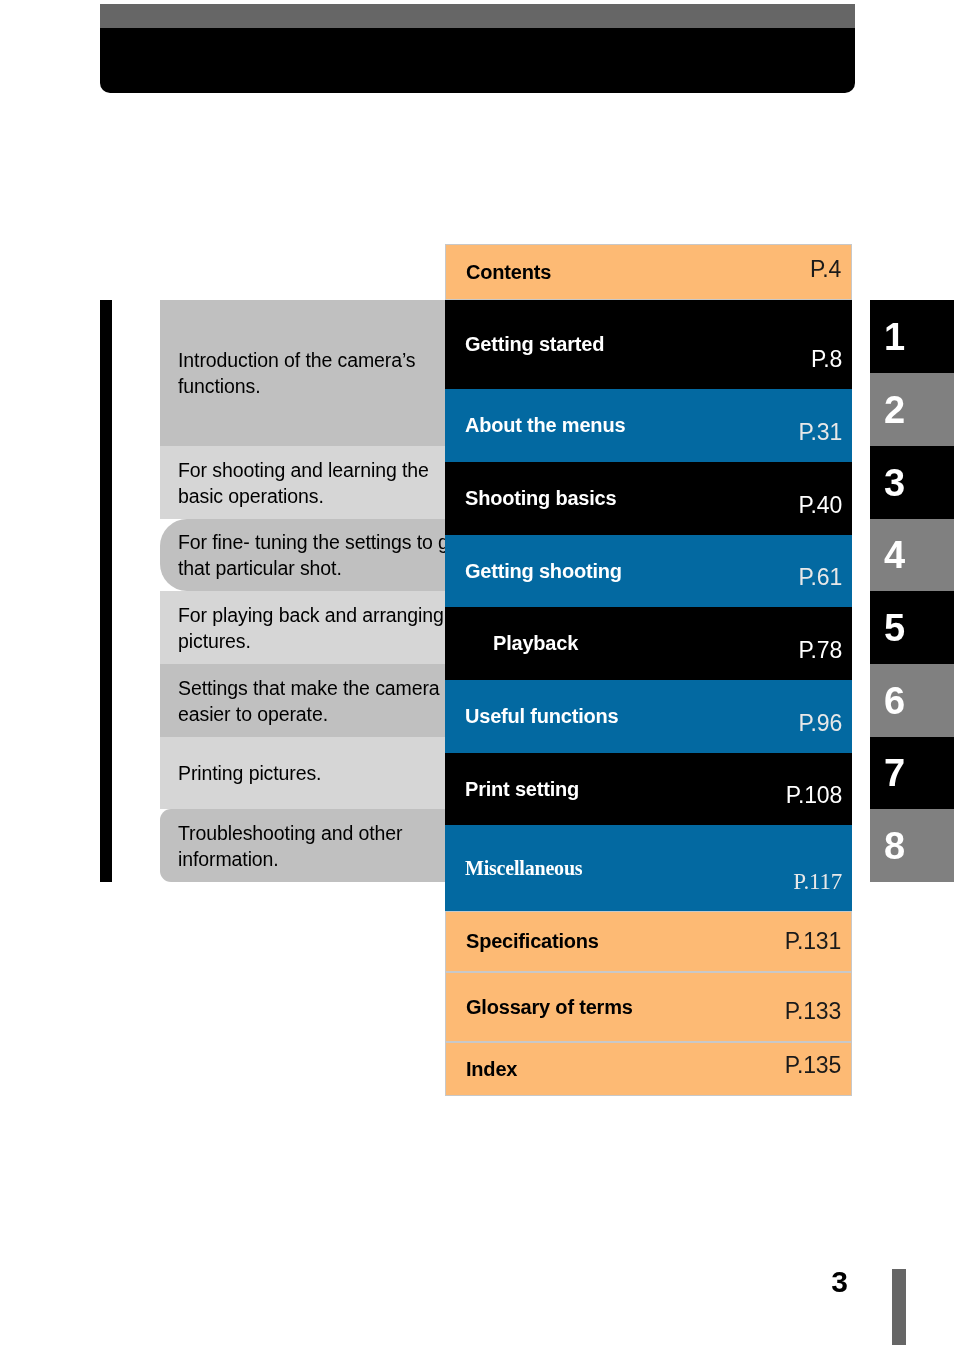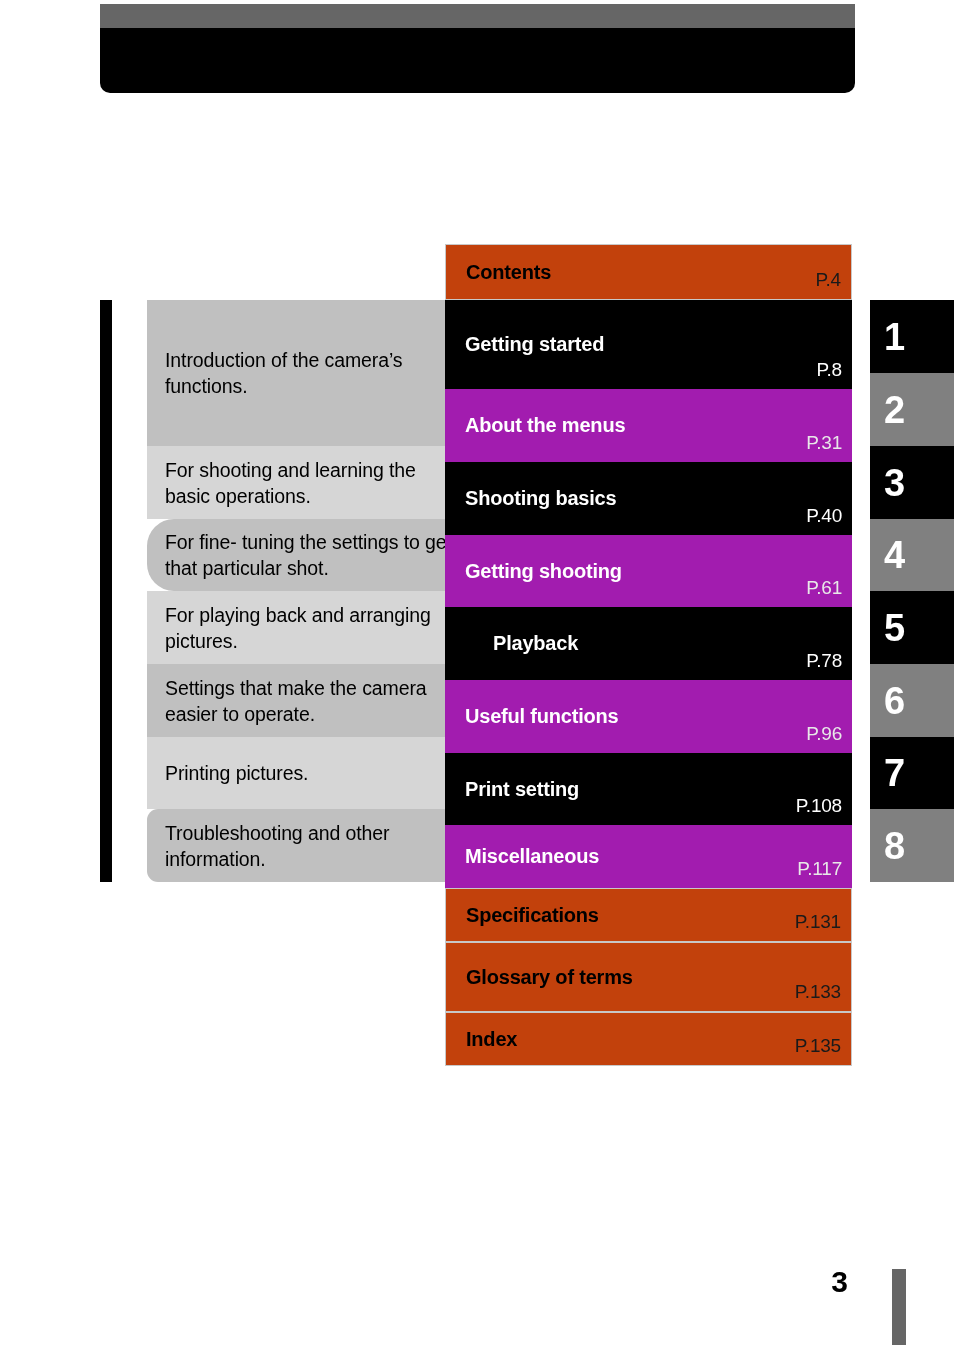--- a/index.html
+++ b/index.html
@@ -56,21 +56,21 @@
   #desc-blackbar {
     position: absolute;
     left: 0;
     top: 0;
     width: 12px;
     height: 582px;
     background: #000000;
   }
   #desc-rows {
     position: absolute;
-    left: 6px;
+    left: 19px;
     top: 0;
     width: 258px;
     height: 582px;
     padding-left: 41px;
   }
   .desc-row {
     box-sizing: border-box;
     width: 327px;
     padding: 0 14px 0 18px;
     display: flex;
@@ -101,37 +101,37 @@
   }
   .chapter-row .ch-title {
     font-size: 20px;
     font-weight: bold;
     letter-spacing: -0.2px;
     white-space: nowrap;
   }
   .chapter-row .ch-page {
     position: absolute;
     right: 10px;
-    bottom: 8px;
-    font-size: 19px;
+    bottom: 16px;
+    font-size: 23px;
     font-weight: normal;
     letter-spacing: -0.2px;
     white-space: nowrap;
   }
   .chapter-row.theme-white {
-    background: #c2410c;
+    background: #fdba74;
     color: #000000;
     border: 1px solid #c8c8c8;
   }
   .chapter-row.theme-black {
     background: #000000;
     color: #ffffff;
   }
   .chapter-row.theme-gray {
-    background: #a21caf;
+    background: #0369a1;
     color: #ffffff;
   }
   .chapter-row.theme-white .ch-page { color: #1a1a1a; }
   .chapter-row.theme-black .ch-page { color: #ffffff; }
   .chapter-row.theme-gray  .ch-page { color: #e8e8e8; }
 
   
   #tab-col {
     position: absolute;
     left: 870px;
@@ -239,25 +239,25 @@
         <span class="ch-page">P.78</span>
       </div>
       <div class="chapter-row theme-gray" style="height: 73px;">
         <span class="ch-title">Useful functions</span>
         <span class="ch-page">P.96</span>
       </div>
       <div class="chapter-row theme-black" style="height: 72px;">
         <span class="ch-title">Print setting</span>
         <span class="ch-page">P.108</span>
       </div>
-      <div class="chapter-row theme-gray" style="height: 63px;">
+      <div class="chapter-row theme-gray" style="height: 86px; font-family: Liberation Serif, serif;">
         <span class="ch-title">Miscellaneous</span>
         <span class="ch-page">P.117</span>
       </div>
-      <div class="chapter-row theme-white" style="height: 54px;">
+      <div class="chapter-row theme-white" style="height: 61px;">
         <span class="ch-title">Specifications</span>
         <span class="ch-page">P.131</span>
       </div>
       <div class="chapter-row theme-white" style="height: 70px;">
         <span class="ch-title">Glossary of terms</span>
         <span class="ch-page">P.133</span>
       </div>
       <div class="chapter-row theme-white" style="height: 54px;">
         <span class="ch-title">Index</span>
         <span class="ch-page">P.135</span>

